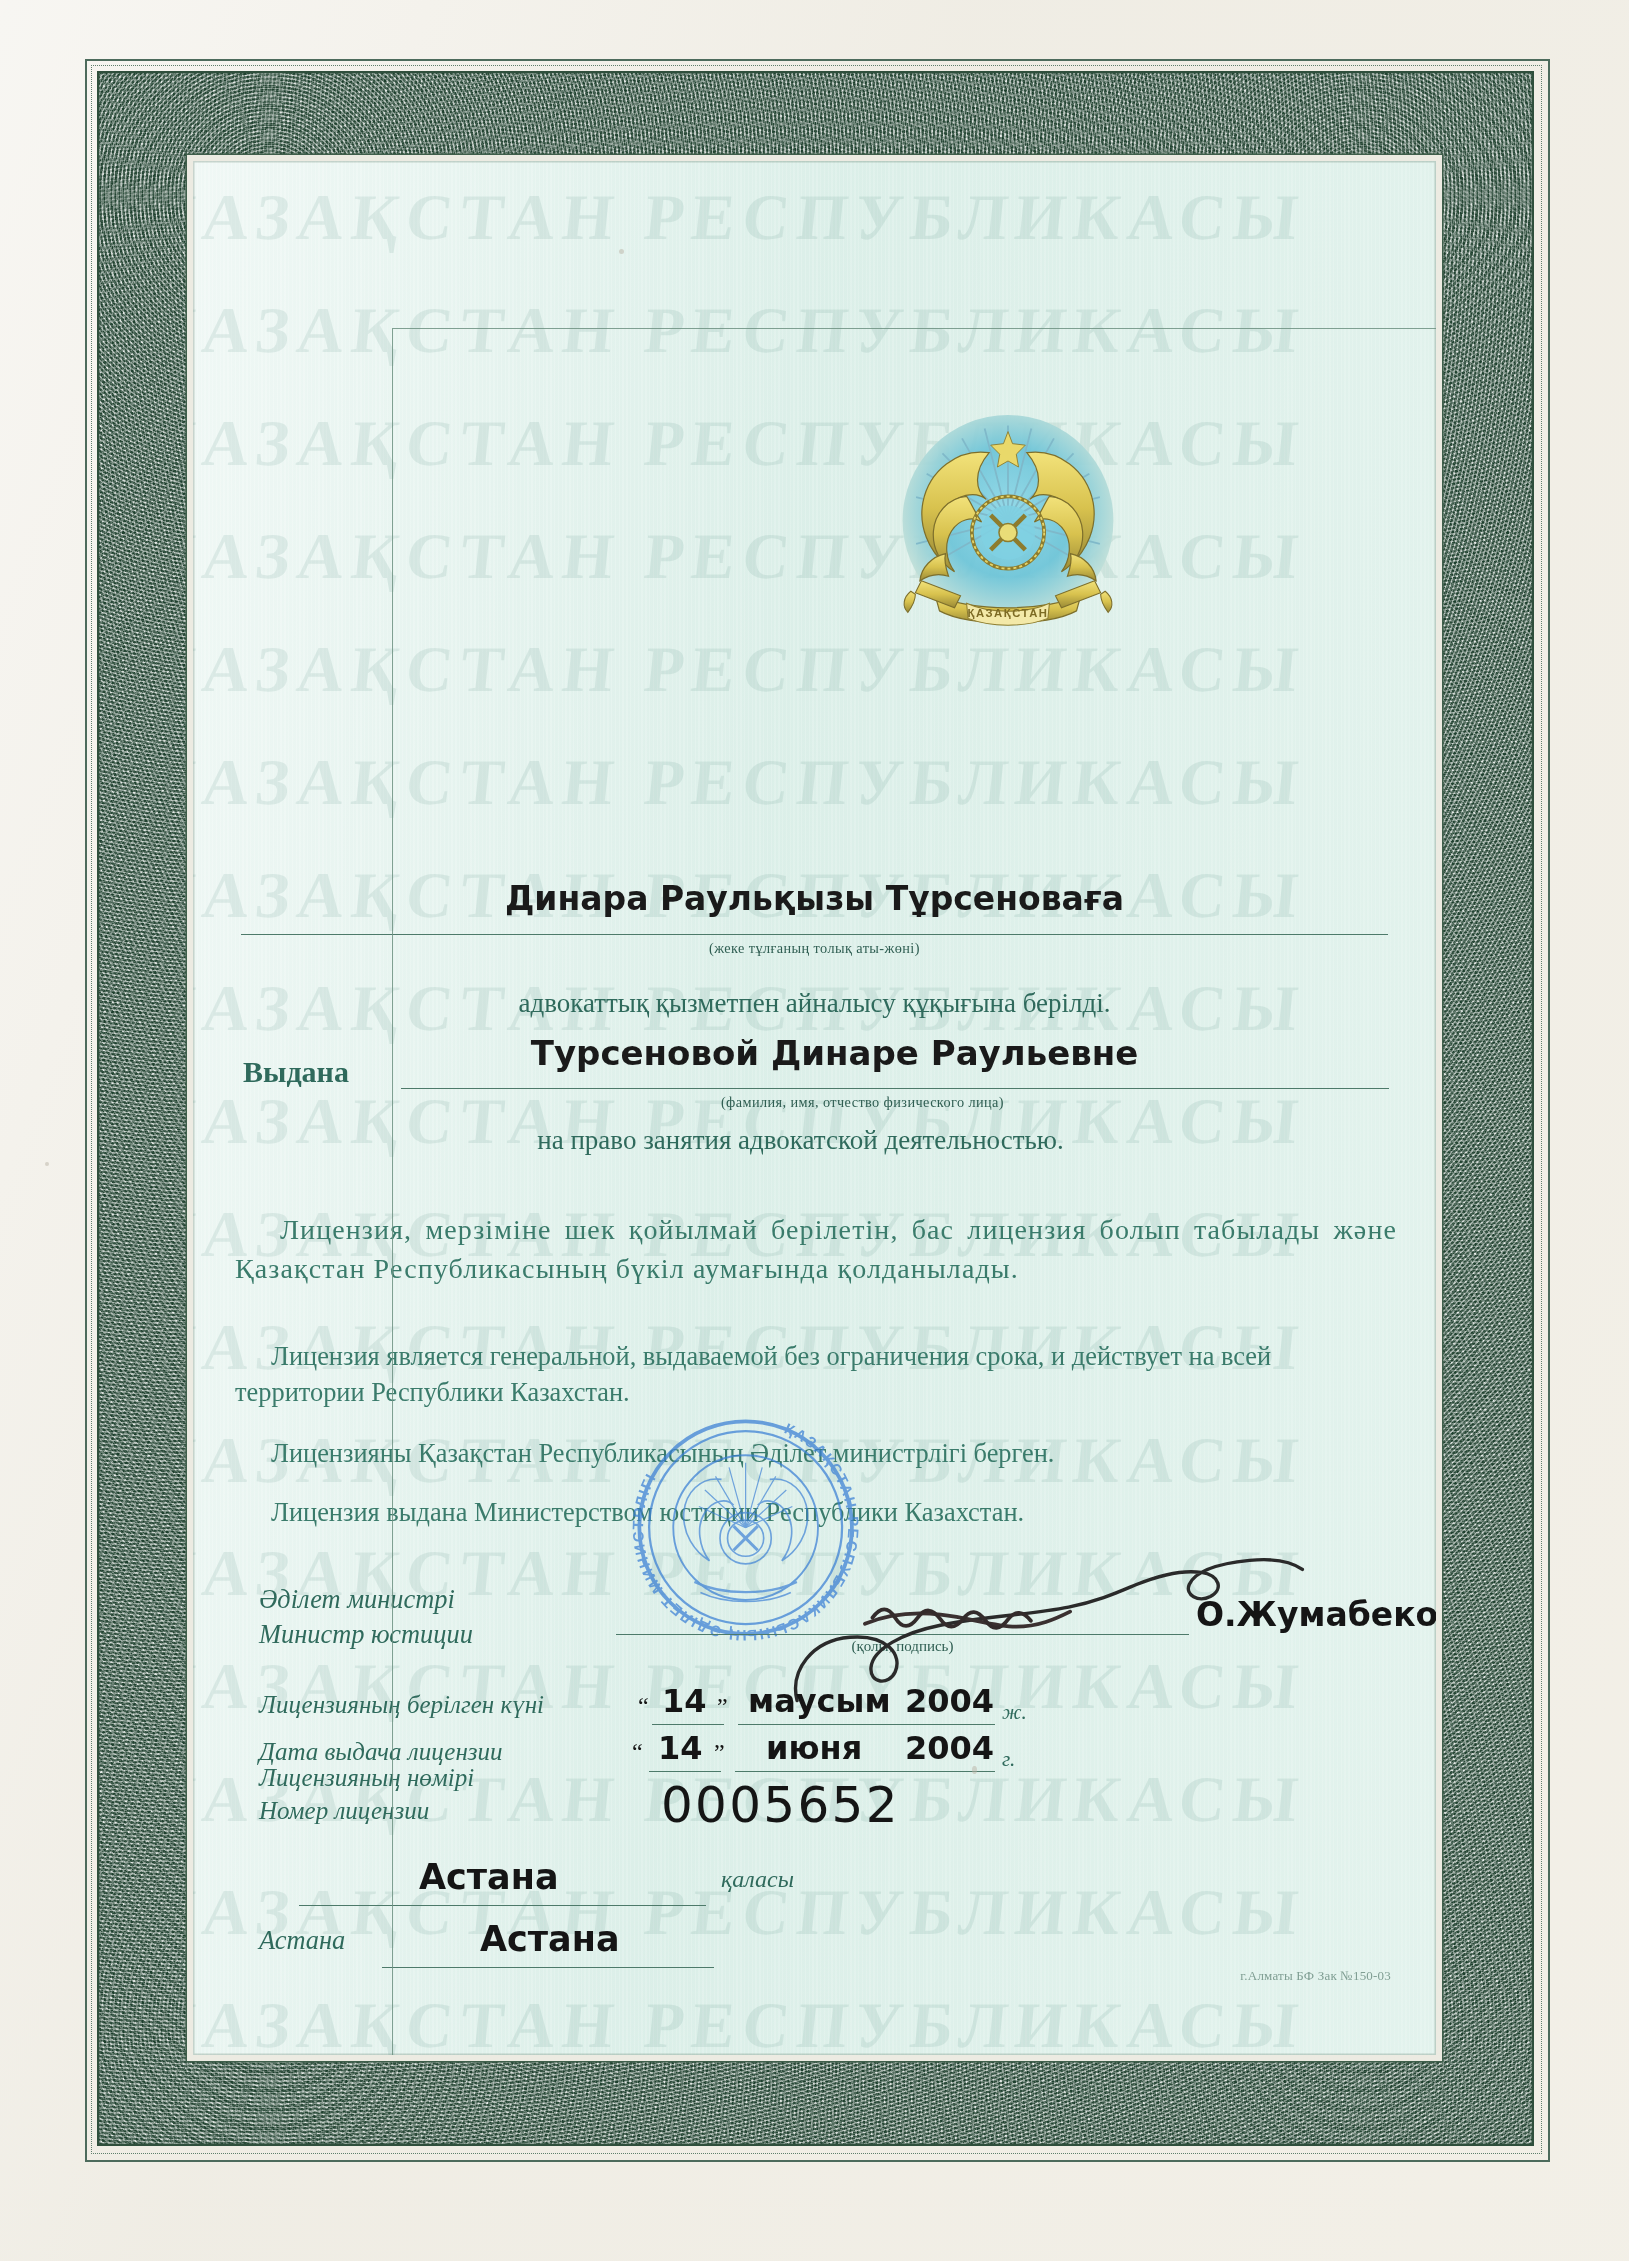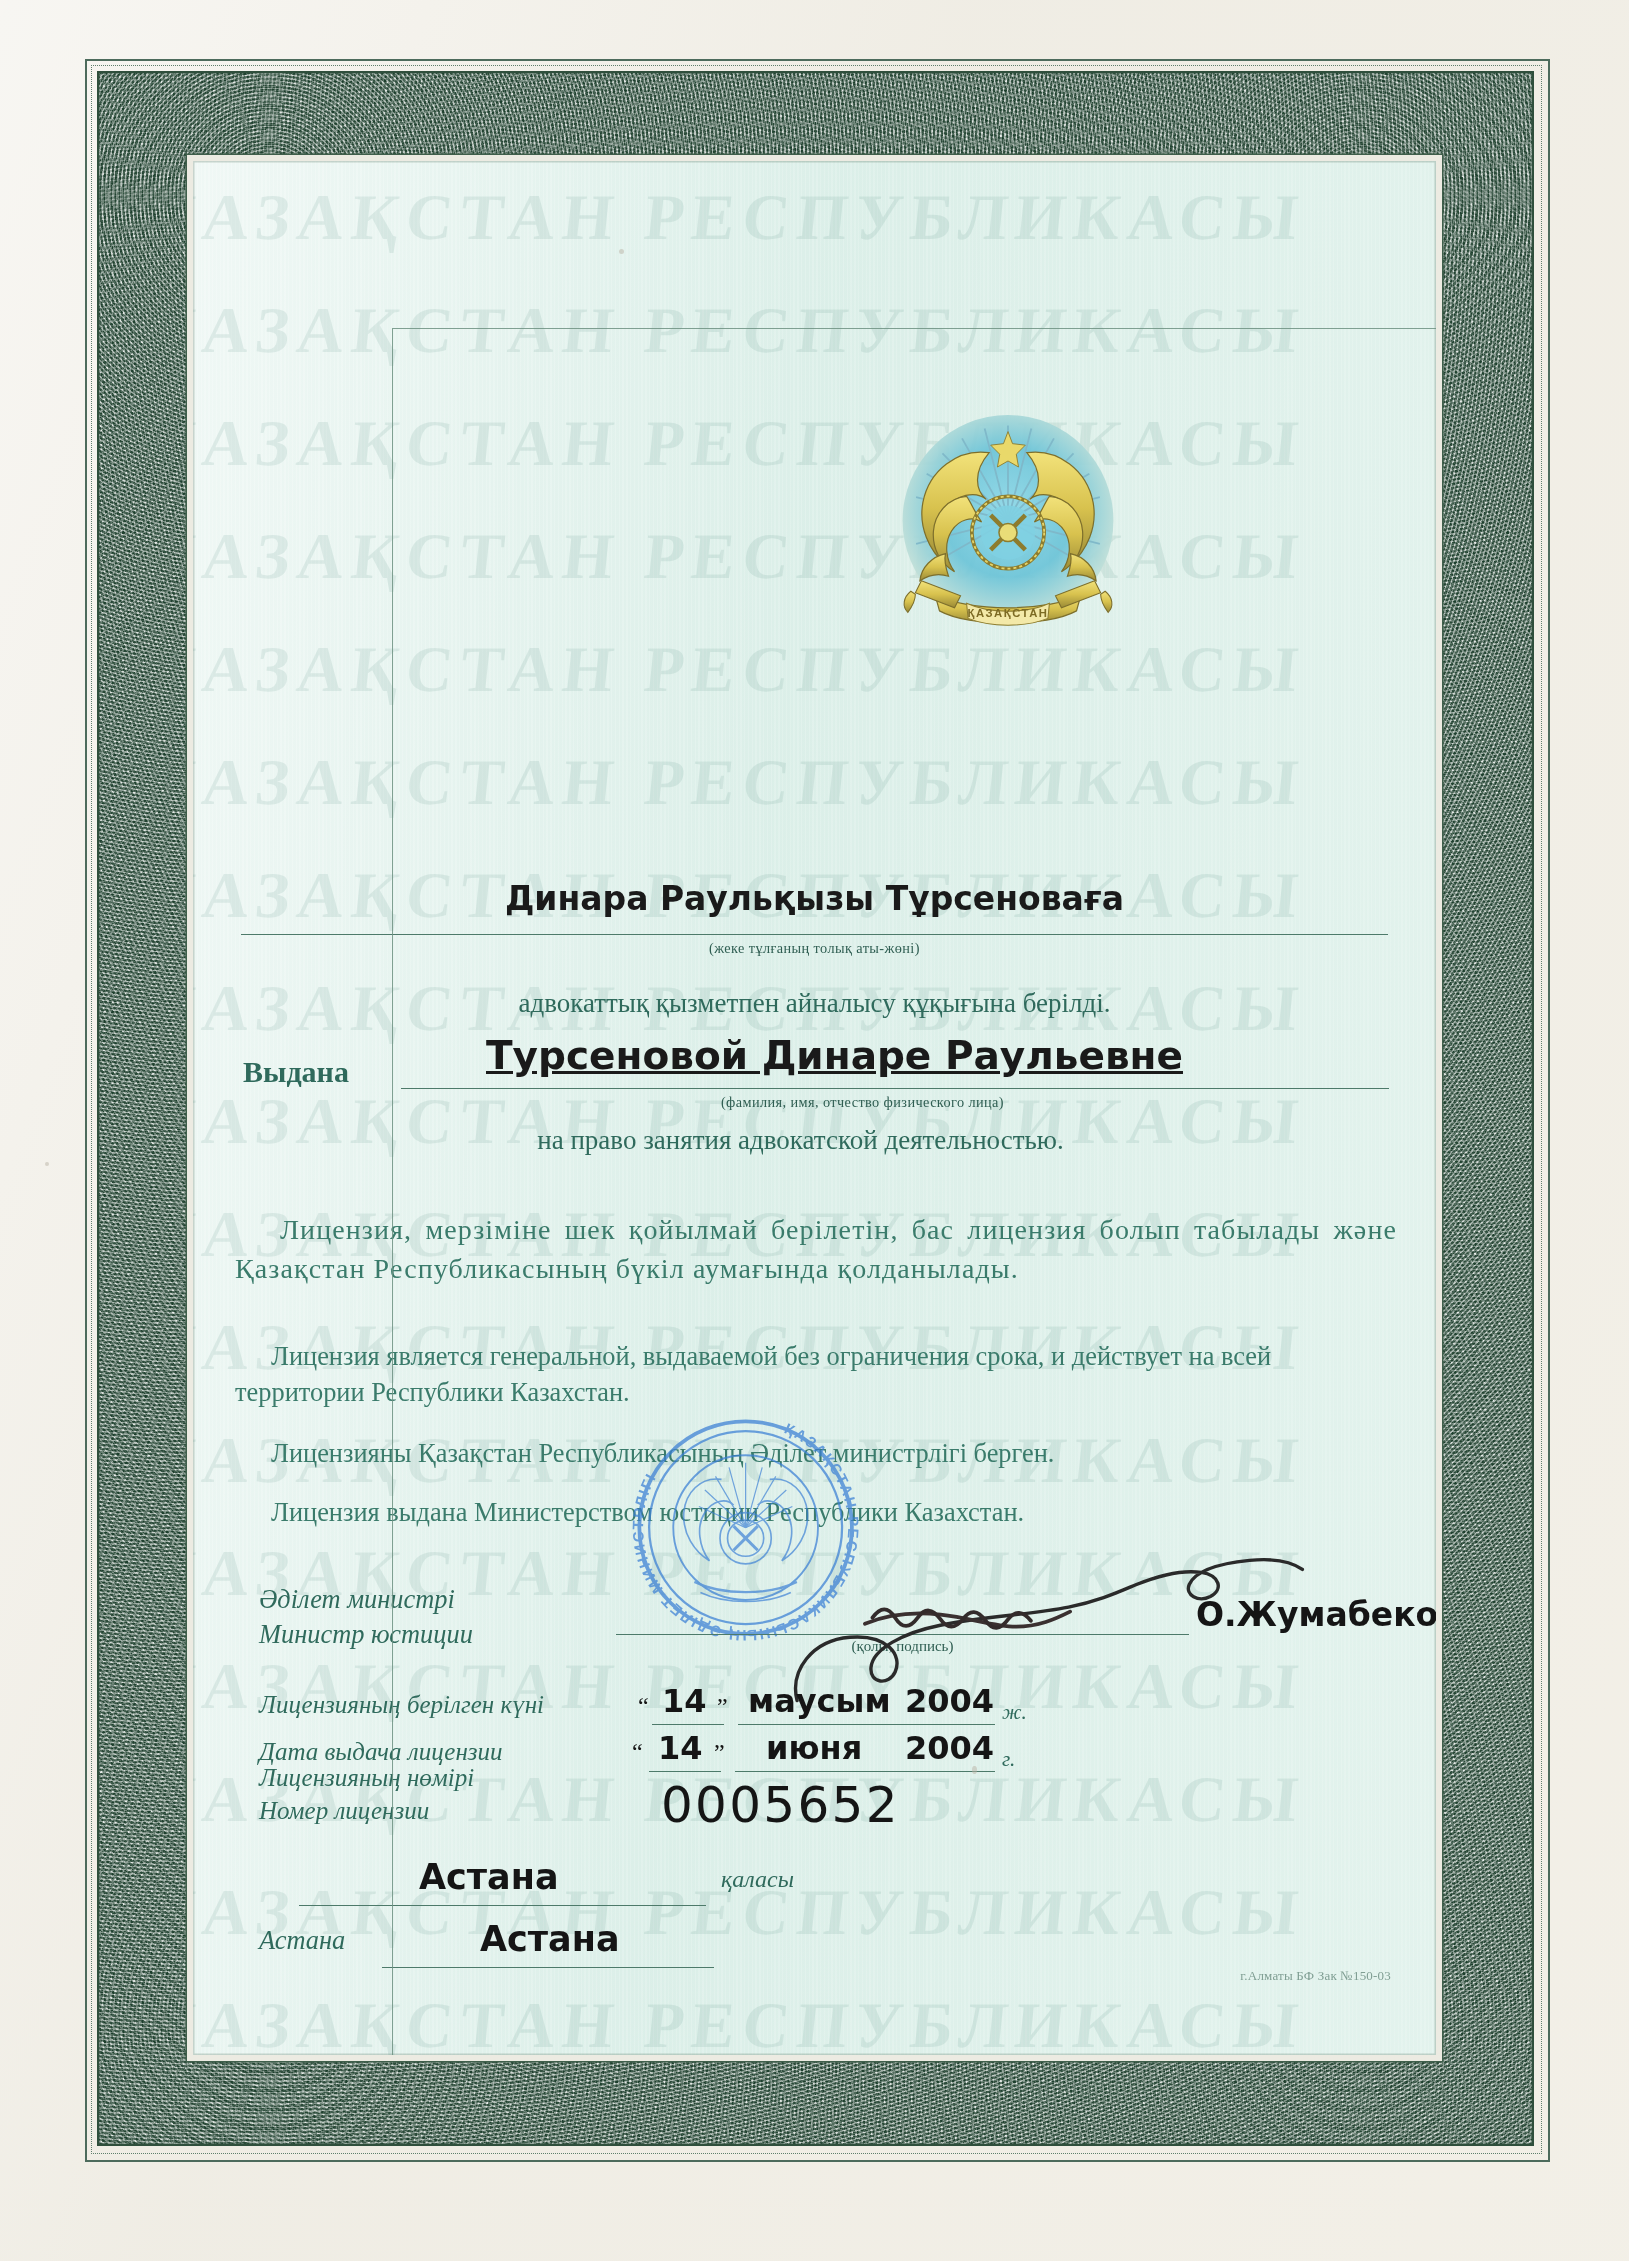--- a/index.html
+++ b/index.html
@@ -120,21 +120,21 @@
   .sub-kk{
     position:absolute;left:0;top:827px;width:1243px;text-align:center;
     font-family:"Liberation Serif", serif;font-size:27px;color:#2f6a5c;
   }
   .vyd{
     position:absolute;left:50px;top:894px;
     font-family:"Liberation Serif", serif;font-weight:700;font-size:30px;color:#2f6a5c;
   }
   .nm-ru{
     position:absolute;left:0;top:872px;width:1283px;text-align:center;
-    font-family:"DejaVu Sans", sans-serif;font-weight:700;font-size:39px;color:#1a1a1a;text-decoration:underline;
+    font-family:"DejaVu Sans", sans-serif;font-weight:700;font-size:34px;color:#1a1a1a;
   }
   .line-b{
     position:absolute;left:208px;top:927px;width:988px;
     border-bottom:1.5px solid #4d7a6a;
   }
   .cap2{top:933px;padding-left:48px;}
   .sub-ru{
     position:absolute;left:0;top:964px;width:1215px;text-align:center;
     font-family:"Liberation Serif", serif;font-size:27px;color:#2f6a5c;
   }

